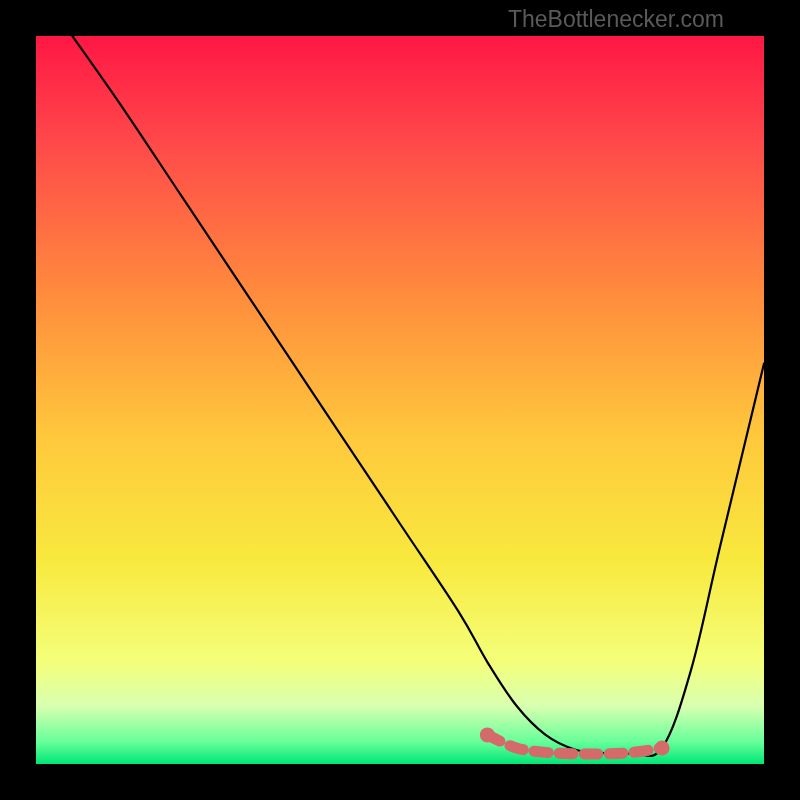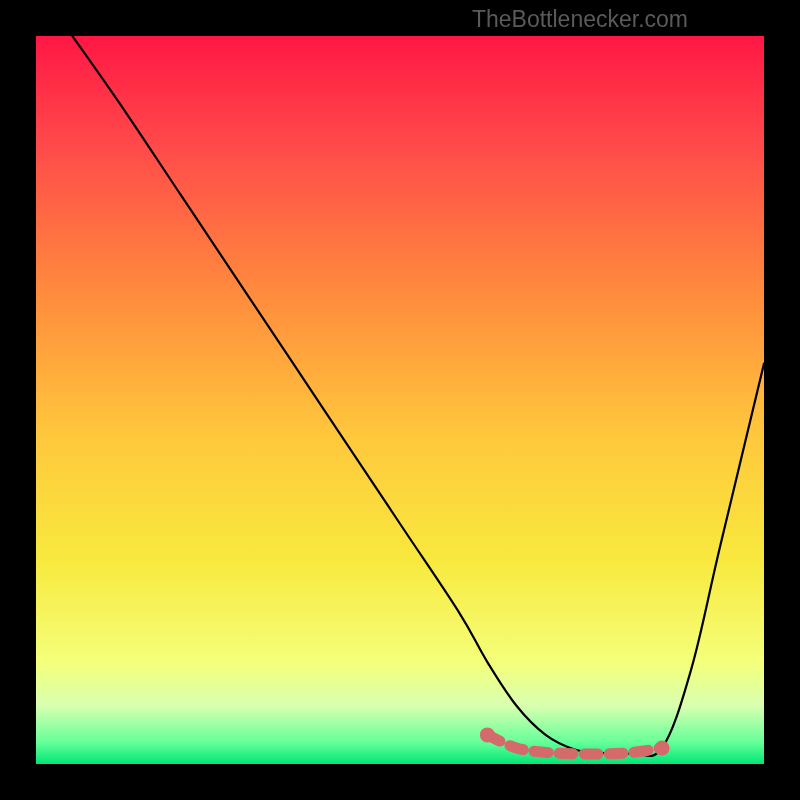--- a/index.html
+++ b/index.html
@@ -9,20 +9,21 @@
     width: 800px;
     height: 800px;
     overflow: hidden;
     font-family: Arial, sans-serif;
   }
   .outer {
     width: 706px;
     height: 800px;
     background: #000;
     position: relative;
+    padding-left: 36px;
   }
   .watermark {
     position: absolute;
     top: 6px;
     right: 18px;
     color: #5a5a5a;
     font-size: 23px;
     font-weight: 500;
   }
   .plot {

